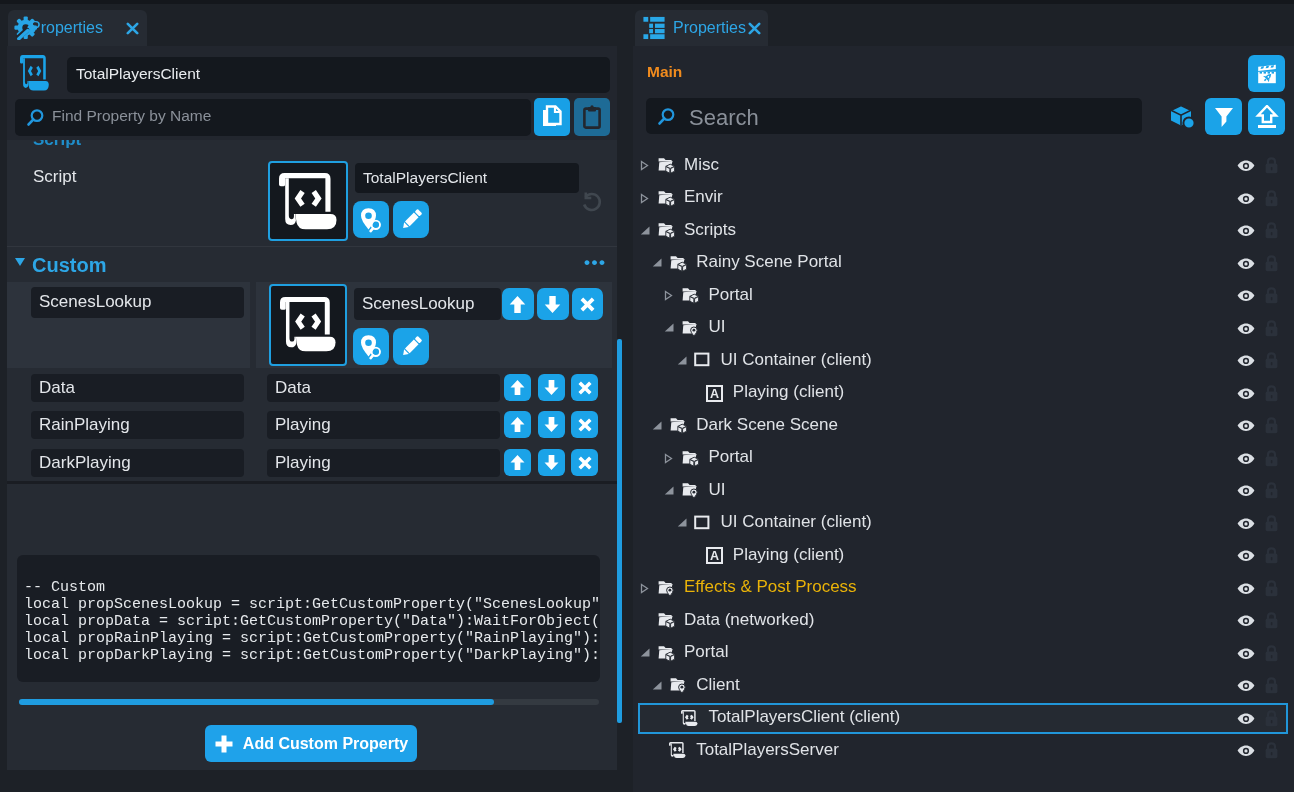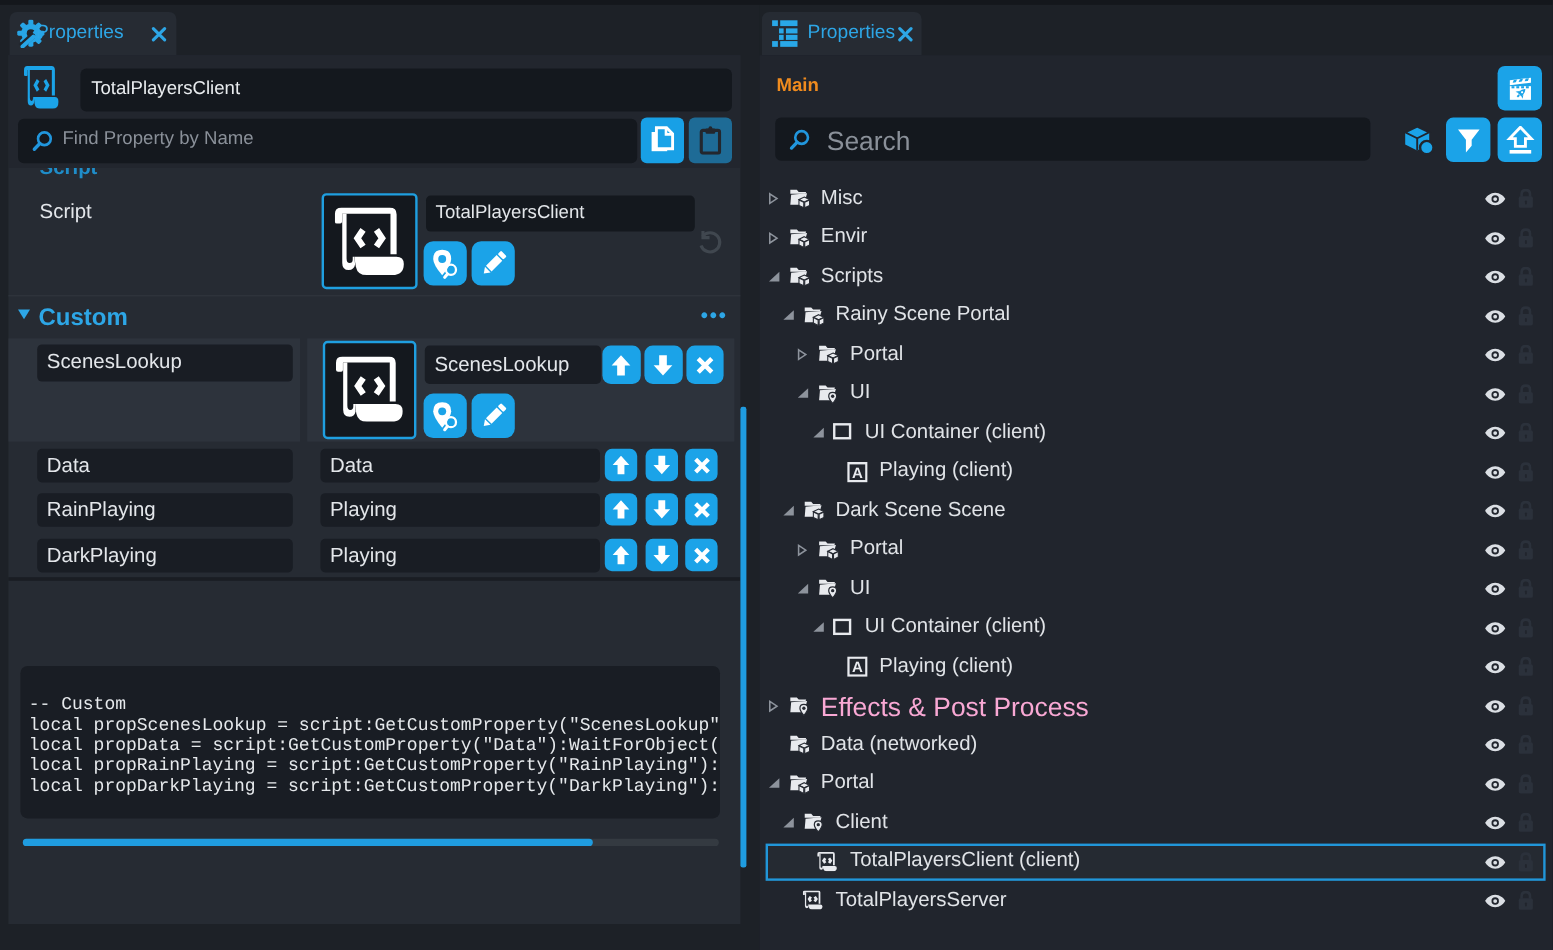--- a/index.html
+++ b/index.html
@@ -226,20 +226,26 @@
 <div class="abs" style="left:7px;top:481px;width:610px;height:3px;background:#1a1d23"></div>
 <div class="abs" style="left:17px;top:555px;width:583px;height:127px;background:#191d24;border-radius:6px;overflow:hidden">
 <div style="position:absolute;left:7px;top:24px;font-family:'Liberation Mono',monospace;font-size:15px;line-height:17px;color:#e6e9ec;white-space:pre">-- Custom
 local propScenesLookup = script:GetCustomProperty("ScenesLookup"
 local propData = script:GetCustomProperty("Data"):WaitForObject(
 local propRainPlaying = script:GetCustomProperty("RainPlaying"):
 local propDarkPlaying = script:GetCustomProperty("DarkPlaying"):</div>
 </div>
 <div class="abs" style="left:19px;top:699px;width:580px;height:6px;background:#343a41;border-radius:3px"></div>
 <div class="abs" style="left:19px;top:699px;width:475px;height:6px;background:#1f9ce0;border-radius:3px"></div>
+<div class="abs btn" style="left:205px;top:725px;width:212px;height:37px;border-radius:6px;background:#1fa2ea;gap:9px">
+        <svg width="20" height="20" viewBox="0 0 20 20">
+          <path d="M10,1.5 V18.5 M1.5,10 H18.5" stroke="#fff" stroke-width="5"></path>
+        </svg>
+        <span style="color:#fff;font-size:16px;font-weight:bold">Add Custom Property</span>
+      </div>
 <div class="abs" style="left:0;top:770px;width:633px;height:22px;background:#1d2127"></div>
 <div class="abs" style="left:617px;top:339px;width:5px;height:384px;background:#1f9ce0;border-radius:2px"></div>
 </div>
 <div class="abs" style="left:633px;top:0;width:661px;height:792px;background:#1d2127">
 <div class="abs" style="left:2px;top:10px;width:133px;height:36px;background:#262b33;border-radius:6px 6px 0 0"></div>
 <div class="abs" style="left:9px;top:15px">
         <svg width="24" height="25" viewBox="0 0 24 26">
           <rect x="1" y="2" width="5" height="5" fill="#29a8e8"></rect>
           <rect x="8" y="2" width="15" height="5" fill="#29a8e8"></rect>
           <rect x="7" y="9" width="4" height="4.4" fill="#29a8e8"></rect>
@@ -662,21 +668,21 @@
         </svg>
       </div>
 <div class="abs" style="left:24.0px;top:579.5px">
         <svg width="19" height="17" viewBox="0 0 19 17">
           <path d="M1.6,1.2 H7.0 L8.6,3.0 H14.8 L14.3,4.4 H1.6 Z" fill="#e8eaee"></path>
           <path d="M2.3,5.2 L15.6,4.1 L12.9,13.6 H1.6 Z" fill="#e8eaee"></path>
           <path d="M12.9,7.0 Q16.2,7.0 16.2,10.2 Q16.2,12.2 12.9,16.2 Q9.6,12.2 9.6,10.2 Q9.6,7.0 12.9,7.0 Z" fill="#e8eaee" stroke="#262a32" stroke-width="1.0"></path>
           <circle cx="12.9" cy="10.2" r="1.4" fill="#262a32"></circle>
         </svg>
       </div>
-<div class="abs" style="left:51.0px;top:577.0px;color:#f9a8d4;font-size:22px">Effects &amp; Post Process</div>
+<div class="abs" style="left:51.0px;top:577.0px;color:#eab308;font-size:17px">Effects &amp; Post Process</div>
 <div class="abs" style="left:604px;top:582.5px">
         <svg width="18" height="12" viewBox="0 0 18 12">
           <path d="M9,0.6 C5.1,0.6 2.2,3.2 0.6,5.6 C2.2,8.4 5.1,11 9,11 C12.9,11 15.8,8.4 17.4,5.6 C15.8,3.2 12.9,0.6 9,0.6 Z" fill="#dbdfe4"></path>
           <circle cx="9" cy="5.9" r="3.1" fill="#21252d"></circle>
           <circle cx="9" cy="5.9" r="1.6" fill="#dbdfe4"></circle>
         </svg>
       </div>
 <div class="abs" style="left:631px;top:579.5px">
         <svg width="15" height="17" viewBox="0 0 15 17">
           <path d="M4,7 V4.6 Q4,1.4 7.5,1.4 Q11,1.4 11,4.6 V7" fill="none" stroke="#2b313b" stroke-width="2.2"></path>

